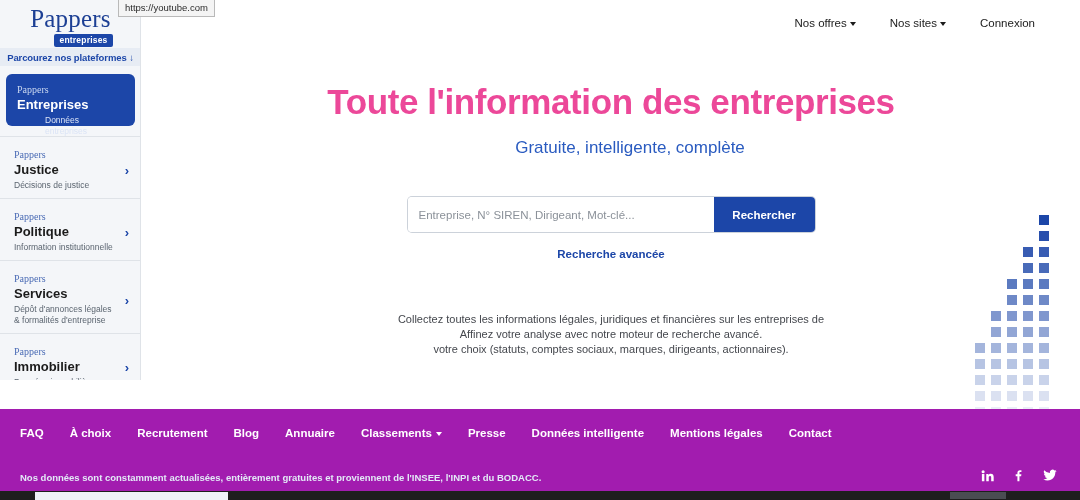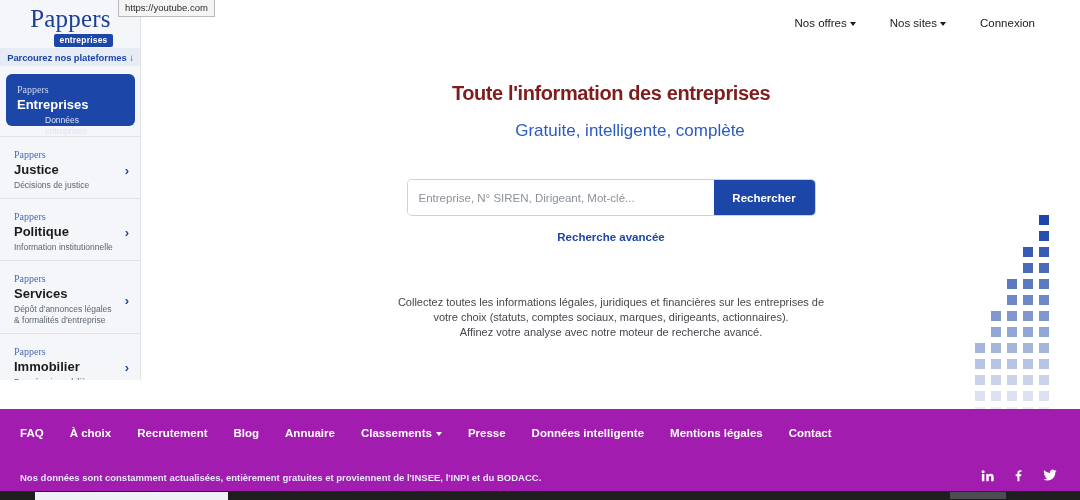--- a/index.html
+++ b/index.html
@@ -157,23 +157,23 @@
   
   #main {
     position: absolute;
     left: 142px; top: 46px;
     right: 0;
     height: 363px;
     overflow: hidden;
   }
   .hero-title {
     text-align: center;
-    font-size: 20px;
-    font-weight: bold;
-    color: #7f1d1d;
+    font-size: 35px;
+    font-weight: bold;
+    color: #ec4899;
     letter-spacing: -.4px;
     margin-top: 36px;
   }
   .hero-sub {
     text-align: center;
     font-size: 17px;
     color: #2a5bc0;
     margin-top: 16px;
     padding-left: 38px;
   }
@@ -405,22 +405,22 @@
       <div class="search-box">
         <input class="search-input" type="text" placeholder="Entreprise, N° SIREN, Dirigeant, Mot-clé..." style="">
         <button class="search-btn">Rechercher</button>
       </div>
     </div>
 
     <div class="adv-link">Recherche avancée</div>
 
     <div class="blurb">
       <div>Collectez toutes les informations légales, juridiques et financières sur les entreprises de</div>
+      <div>Affinez votre analyse avec notre moteur de recherche avancé.</div>
       <div>votre choix (statuts, comptes sociaux, marques, dirigeants, actionnaires).</div>
-      <div>Affinez votre analyse avec notre moteur de recherche avancé.</div>
     </div>
 
     <div id="dotgrid">
         <div class="dot empty"></div>
         <div class="dot empty"></div>
         <div class="dot empty"></div>
         <div class="dot empty"></div>
         <div class="dot" style="opacity: 1;"></div>
         <div class="dot empty"></div>
         <div class="dot empty"></div>

